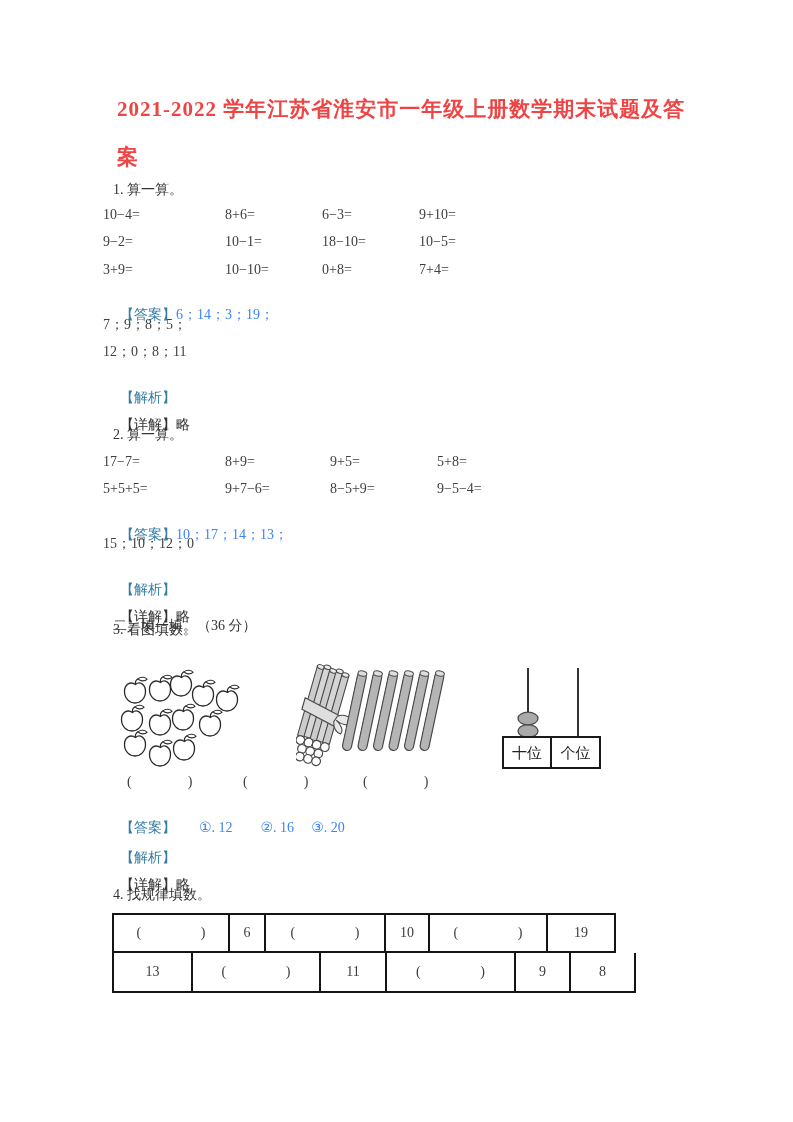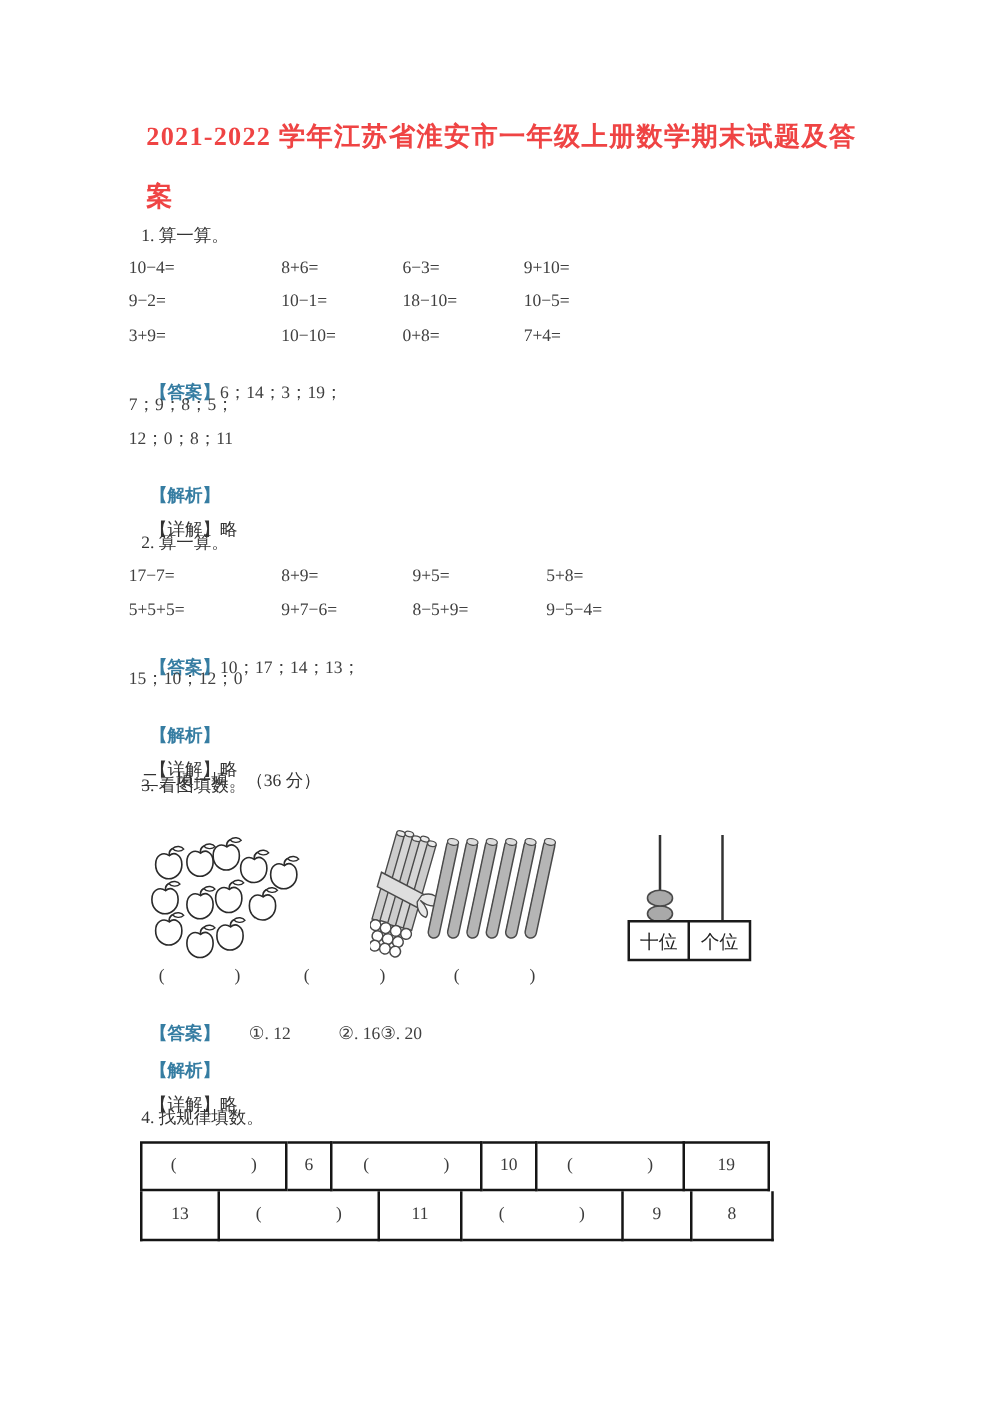--- a/index.html
+++ b/index.html
@@ -3,22 +3,22 @@
 <meta charset="utf-8">
 <style>
   html,body{margin:0;padding:0;}
   body{
     width:793px;height:1122px;position:relative;background:#ffffff;overflow:hidden;
     font-family:"Liberation Serif","DejaVu Serif","DejaVu Sans",serif;color:#333;
   }
   .line{position:absolute;left:113px;font-size:14px;line-height:18px;color:#333;white-space:pre;}
   .cont{left:103px;color:#404040;}
   .title{left:117px;font-size:21px;line-height:26px;font-weight:700;color:#ef4444;letter-spacing:1px;}
-  .blue{color:#367da2;font-weight:bold;}
-  .ansv{color:#404040;}
+  .blue{color:#367da2;}
+  .ansv{color:#3b82f6;}
   .eqrow{position:absolute;left:103px;display:flex;font-size:14px;line-height:18px;color:#404040;white-space:pre;justify-content:space-between;}
   .eqrow span{display:inline-block;}
   .q1c1{width:122px}.q1c2{width:97px}.q1c3{width:97px}
   .q2c1{width:122px}.q2c2{width:105px}.q2c3{width:107px}
   .cap{position:absolute;font-size:14px;color:#3c3c3c;white-space:pre;}
   .fig{position:absolute;}
   .ptable{position:absolute;left:112px;top:913px;}
   .trow{display:flex;}
   .tcell{
     height:40px;box-sizing:border-box;border:2px solid #151515;border-left:none;
@@ -168,40 +168,40 @@
   <line x1="59" y1="75" x2="59" y2="106" stroke="#1a1a1a" stroke-width="2"></line>
   <text x="35" y="96" text-anchor="middle" font-size="15" fill="#222">十位</text>
   <text x="83.5" y="96" text-anchor="middle" font-size="15" fill="#222">个位</text>
 </svg>
 
 <span class="cap" style="left:127px;top:774px">(                )</span>
 <span class="cap" style="left:243px;top:774px">(                )</span>
 <span class="cap" style="left:363px;top:774px">(                )</span>
 
 <div class="line" style="top:801px">
-  <span class="blue">【答案】</span><span class="ansv" style="margin-left:23px">①. 12</span><span class="ansv" style="margin-left:38px">②. 16</span><span class="ansv" style="">③. 20</span>
+  <span class="blue">【答案】</span><span class="ansv" style="margin-left:23px">①. 12</span><span class="ansv" style="margin-left:28px">②. 16</span><span class="ansv" style="margin-left:17px">③. 20</span>
 </div>
 <div class="line" style="top:831px">
   <span class="blue">【解析】</span>
 </div>
 <div class="line" style="top:858px">
   <span>【详解】</span><span>略</span>
 </div>
 
 <div class="line" style="top:886px">4. 找规律填数。</div>
 <div class="ptable">
   <div class="trow">
     <div class="tcell first" style="width:118px">(                 )</div>
     <div class="tcell" style="width:36px">6</div>
     <div class="tcell" style="width:120px">(                 )</div>
     <div class="tcell" style="width:44px">10</div>
     <div class="tcell" style="width:118px">(                 )</div>
     <div class="tcell" style="width:68px">19</div>
   </div>
   <div class="trow trow2">
-    <div class="tcell first" style="width:64px">13</div>
+    <div class="tcell first" style="width:81px">13</div>
     <div class="tcell" style="width:128px">(                 )</div>
     <div class="tcell" style="width:66px">11</div>
     <div class="tcell" style="width:129px">(                 )</div>
     <div class="tcell" style="width:55px">9</div>
     <div class="tcell" style="width:65px">8</div>
   </div>
 </div>
 
 </body></html>

